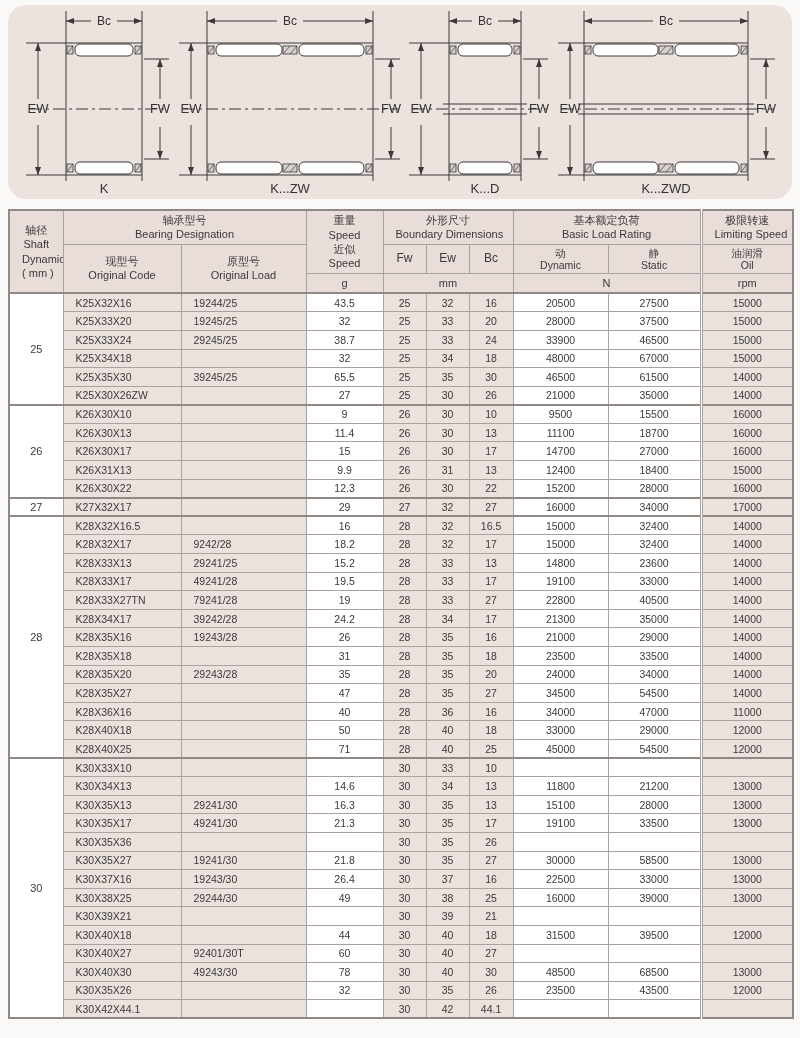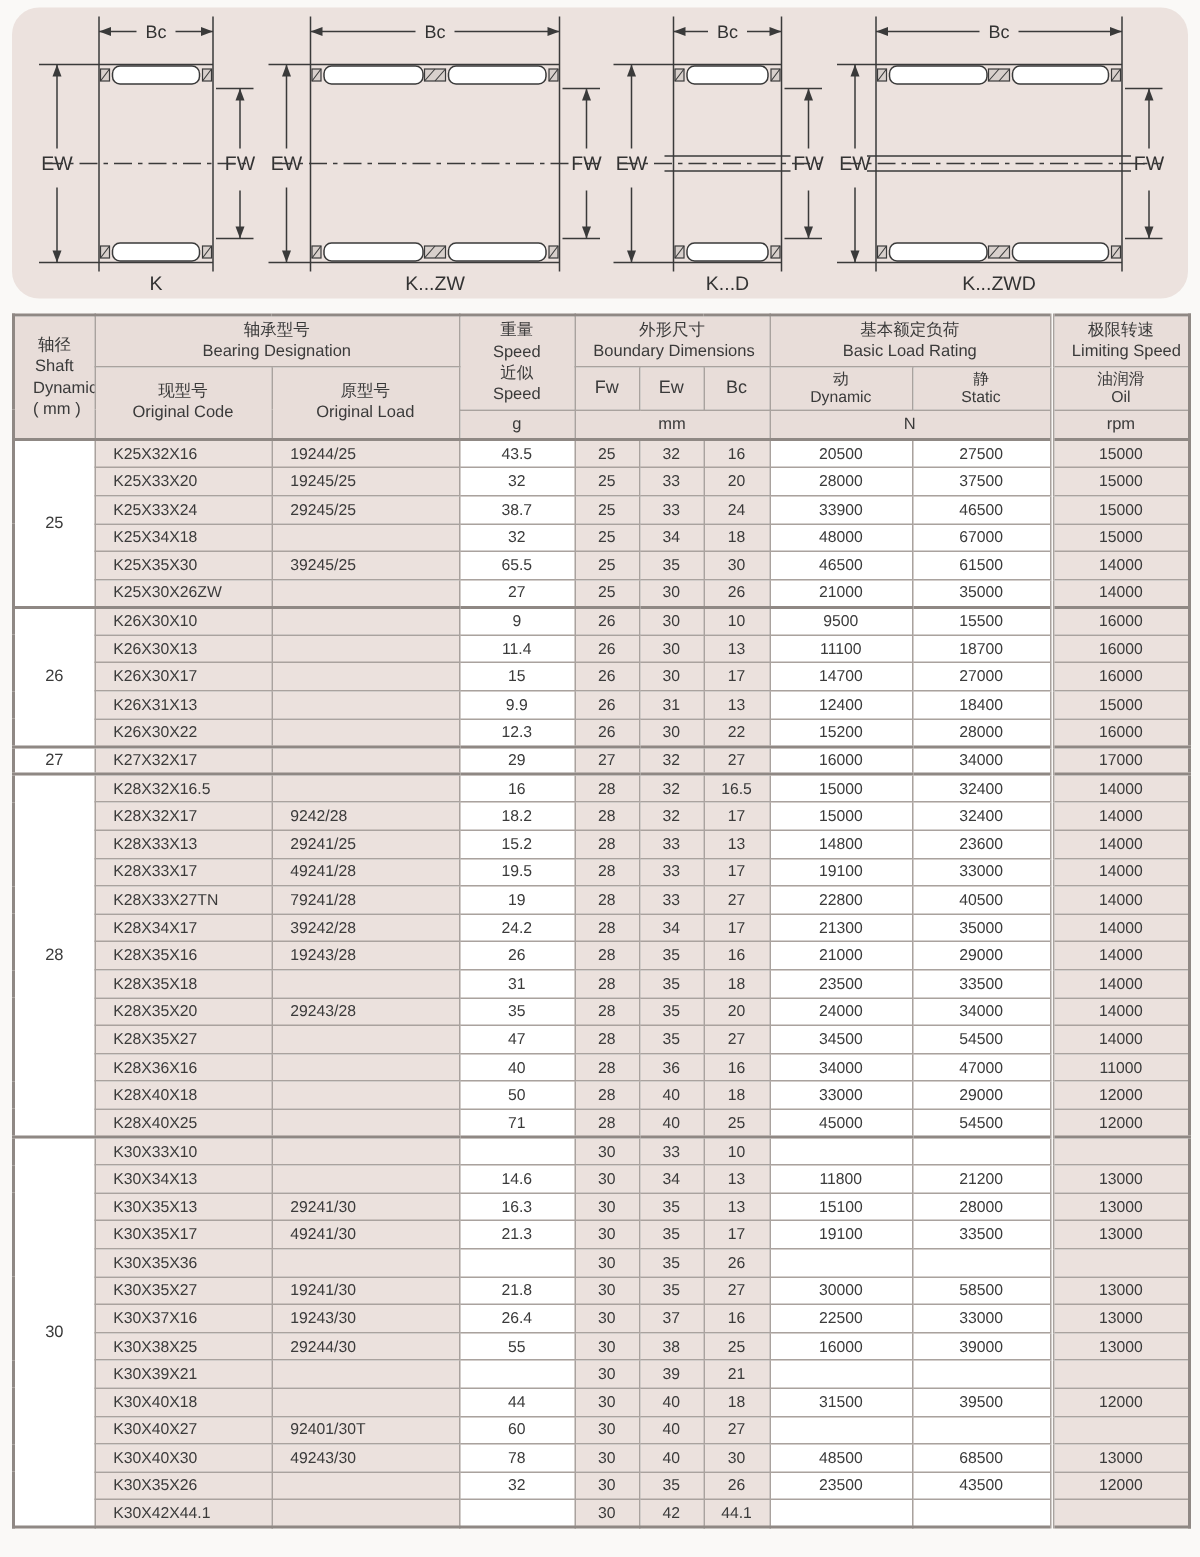--- a/index.html
+++ b/index.html
@@ -634,21 +634,21 @@
           <td class="c-fw">30</td>
           <td class="c-ew">37</td>
           <td class="c-bc">16</td>
           <td class="c-dyn">22500</td>
           <td class="c-stat">33000</td>
           <td class="c-speed">13000</td>
         </tr>
         <tr>
           <td class="c-code">K30X38X25</td>
           <td class="c-orig">29244/30</td>
-          <td class="c-mass">55</td>
+          <td class="c-mass">49</td>
           <td class="c-fw">30</td>
           <td class="c-ew">38</td>
           <td class="c-bc">25</td>
           <td class="c-dyn">16000</td>
           <td class="c-stat">39000</td>
           <td class="c-speed">13000</td>
         </tr>
         <tr>
           <td class="c-code">K30X39X21</td>
           <td class="c-orig"></td>

